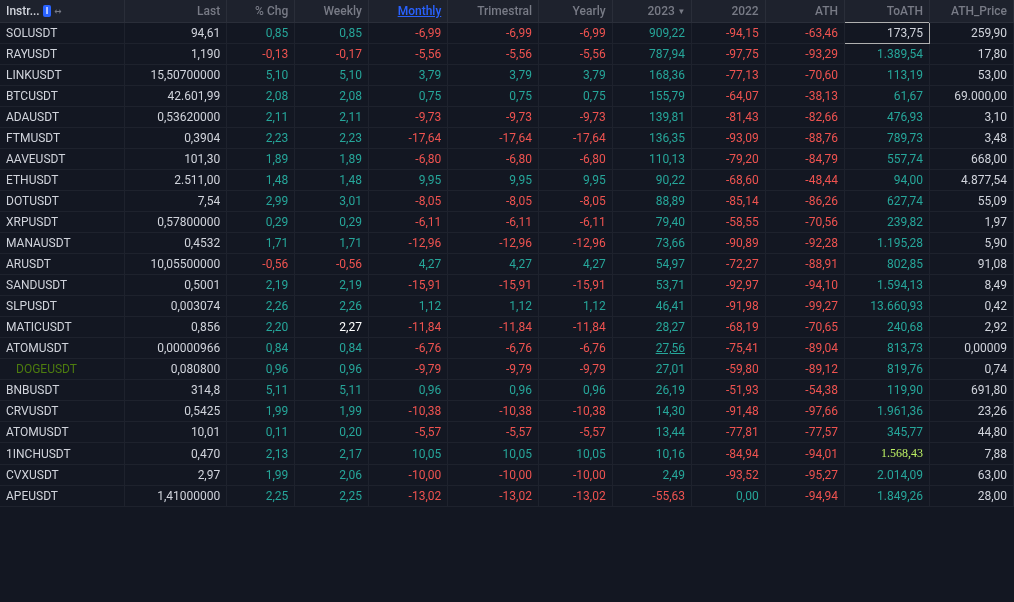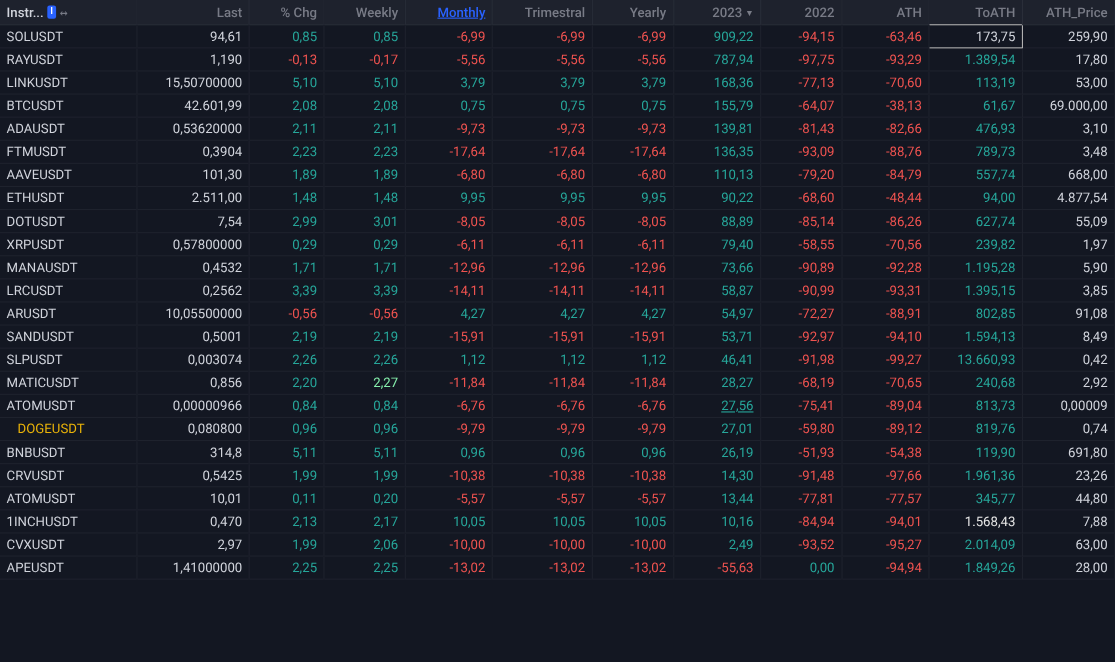--- a/index.html
+++ b/index.html
@@ -244,34 +244,20 @@
           <td style="color: rgb(239, 83, 80);">-12,96</td>
           <td style="color: rgb(239, 83, 80);">-12,96</td>
           <td style="color: rgb(239, 83, 80);">-12,96</td>
           <td style="color: rgb(38, 166, 154);">73,66</td>
           <td style="color: rgb(239, 83, 80);">-90,89</td>
           <td style="color: rgb(239, 83, 80);">-92,28</td>
           <td style="color: rgb(38, 166, 154);">1.195,28</td>
           <td style="color: rgb(209, 212, 220);">5,90</td>
         </tr>
         <tr>
-          <td style="color: rgb(209, 212, 220); text-align: left;">LRCUSDT</td>
-          <td style="color: rgb(209, 212, 220);">0,2562</td>
-          <td style="color: rgb(38, 166, 154);">3,39</td>
-          <td style="color: rgb(38, 166, 154);">3,39</td>
-          <td style="color: rgb(239, 83, 80);">-14,11</td>
-          <td style="color: rgb(239, 83, 80);">-14,11</td>
-          <td style="color: rgb(239, 83, 80);">-14,11</td>
-          <td style="color: rgb(38, 166, 154);">58,87</td>
-          <td style="color: rgb(239, 83, 80);">-90,99</td>
-          <td style="color: rgb(239, 83, 80);">-93,31</td>
-          <td style="color: rgb(38, 166, 154);">1.395,15</td>
-          <td style="color: rgb(209, 212, 220);">3,85</td>
-        </tr>
-        <tr>
           <td style="color: rgb(209, 212, 220); text-align: left;">ARUSDT</td>
           <td style="color: rgb(209, 212, 220);">10,05500000</td>
           <td style="color: rgb(239, 83, 80);">-0,56</td>
           <td style="color: rgb(239, 83, 80);">-0,56</td>
           <td style="color: rgb(38, 166, 154);">4,27</td>
           <td style="color: rgb(38, 166, 154);">4,27</td>
           <td style="color: rgb(38, 166, 154);">4,27</td>
           <td style="color: rgb(38, 166, 154);">54,97</td>
           <td style="color: rgb(239, 83, 80);">-72,27</td>
           <td style="color: rgb(239, 83, 80);">-88,91</td>
@@ -303,21 +289,21 @@
           <td style="color: rgb(38, 166, 154);">46,41</td>
           <td style="color: rgb(239, 83, 80);">-91,98</td>
           <td style="color: rgb(239, 83, 80);">-99,27</td>
           <td style="color: rgb(38, 166, 154);">13.660,93</td>
           <td style="color: rgb(209, 212, 220);">0,42</td>
         </tr>
         <tr>
           <td style="color: rgb(209, 212, 220); text-align: left;">MATICUSDT</td>
           <td style="color: rgb(209, 212, 220);">0,856</td>
           <td style="color: rgb(38, 166, 154);">2,20</td>
-          <td style="color: #86efac;">2,27</td>
+          <td style="color: #ffffff;">2,27</td>
           <td style="color: rgb(239, 83, 80);">-11,84</td>
           <td style="color: rgb(239, 83, 80);">-11,84</td>
           <td style="color: rgb(239, 83, 80);">-11,84</td>
           <td style="color: rgb(38, 166, 154);">28,27</td>
           <td style="color: rgb(239, 83, 80);">-68,19</td>
           <td style="color: rgb(239, 83, 80);">-70,65</td>
           <td style="color: rgb(38, 166, 154);">240,68</td>
           <td style="color: rgb(209, 212, 220);">2,92</td>
         </tr>
         <tr>
@@ -328,21 +314,21 @@
           <td style="color: rgb(239, 83, 80);">-6,76</td>
           <td style="color: rgb(239, 83, 80);">-6,76</td>
           <td style="color: rgb(239, 83, 80);">-6,76</td>
           <td style="color: rgb(38, 166, 154); text-decoration: underline;">27,56</td>
           <td style="color: rgb(239, 83, 80);">-75,41</td>
           <td style="color: rgb(239, 83, 80);">-89,04</td>
           <td style="color: rgb(38, 166, 154);">813,73</td>
           <td style="color: rgb(209, 212, 220);">0,00009</td>
         </tr>
         <tr>
-          <td style="color: #eab308; text-align: left; padding-left: 16px;">DOGEUSDT</td>
+          <td style="color: #4d7c0f; text-align: left; padding-left: 16px;">DOGEUSDT</td>
           <td style="color: rgb(209, 212, 220);">0,080800</td>
           <td style="color: rgb(38, 166, 154);">0,96</td>
           <td style="color: rgb(38, 166, 154);">0,96</td>
           <td style="color: rgb(239, 83, 80);">-9,79</td>
           <td style="color: rgb(239, 83, 80);">-9,79</td>
           <td style="color: rgb(239, 83, 80);">-9,79</td>
           <td style="color: rgb(38, 166, 154);">27,01</td>
           <td style="color: rgb(239, 83, 80);">-59,80</td>
           <td style="color: rgb(239, 83, 80);">-89,12</td>
           <td style="color: rgb(38, 166, 154);">819,76</td>
@@ -394,21 +380,21 @@
           <td style="color: rgb(209, 212, 220); text-align: left;">1INCHUSDT</td>
           <td style="color: rgb(209, 212, 220);">0,470</td>
           <td style="color: rgb(38, 166, 154);">2,13</td>
           <td style="color: rgb(38, 166, 154);">2,17</td>
           <td style="color: rgb(38, 166, 154);">10,05</td>
           <td style="color: rgb(38, 166, 154);">10,05</td>
           <td style="color: rgb(38, 166, 154);">10,05</td>
           <td style="color: rgb(38, 166, 154);">10,16</td>
           <td style="color: rgb(239, 83, 80);">-84,94</td>
           <td style="color: rgb(239, 83, 80);">-94,01</td>
-          <td style="color: #e5e5e5;">1.568,43</td>
+          <td style="color: #bef264; font-family: Liberation Serif, serif;">1.568,43</td>
           <td style="color: rgb(209, 212, 220);">7,88</td>
         </tr>
         <tr>
           <td style="color: rgb(209, 212, 220); text-align: left;">CVXUSDT</td>
           <td style="color: rgb(209, 212, 220);">2,97</td>
           <td style="color: rgb(38, 166, 154);">1,99</td>
           <td style="color: rgb(38, 166, 154);">2,06</td>
           <td style="color: rgb(239, 83, 80);">-10,00</td>
           <td style="color: rgb(239, 83, 80);">-10,00</td>
           <td style="color: rgb(239, 83, 80);">-10,00</td>

